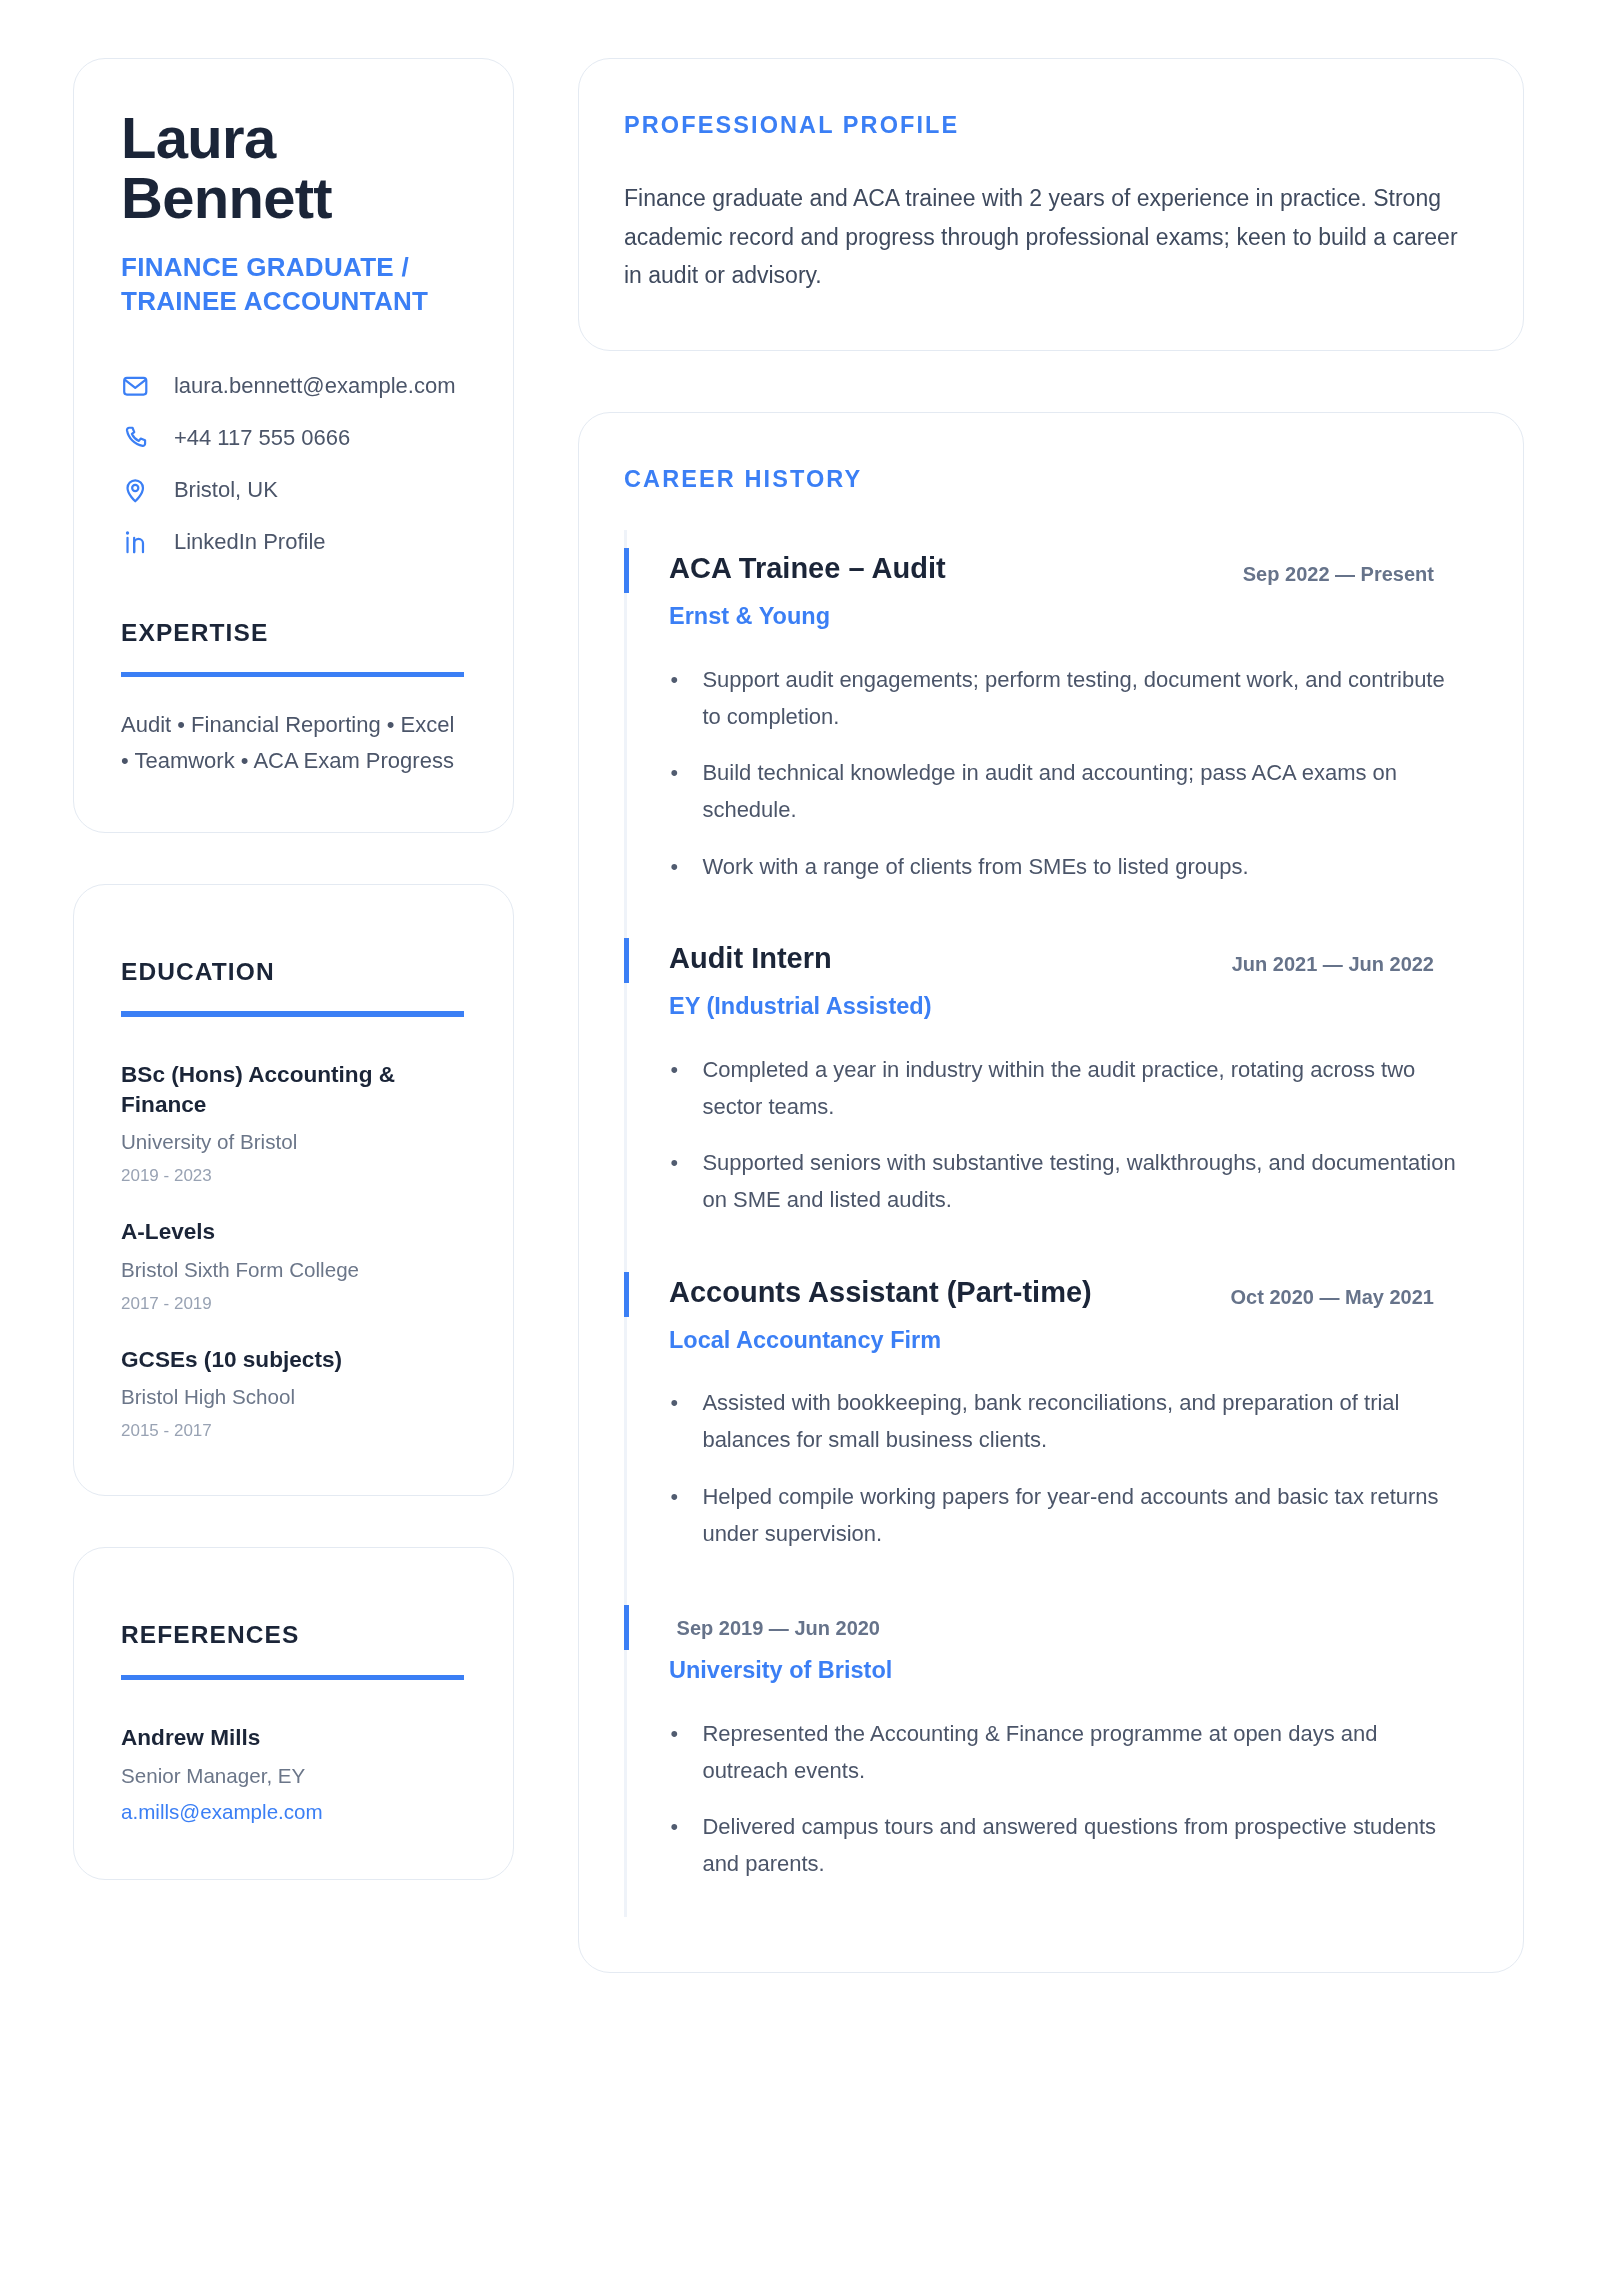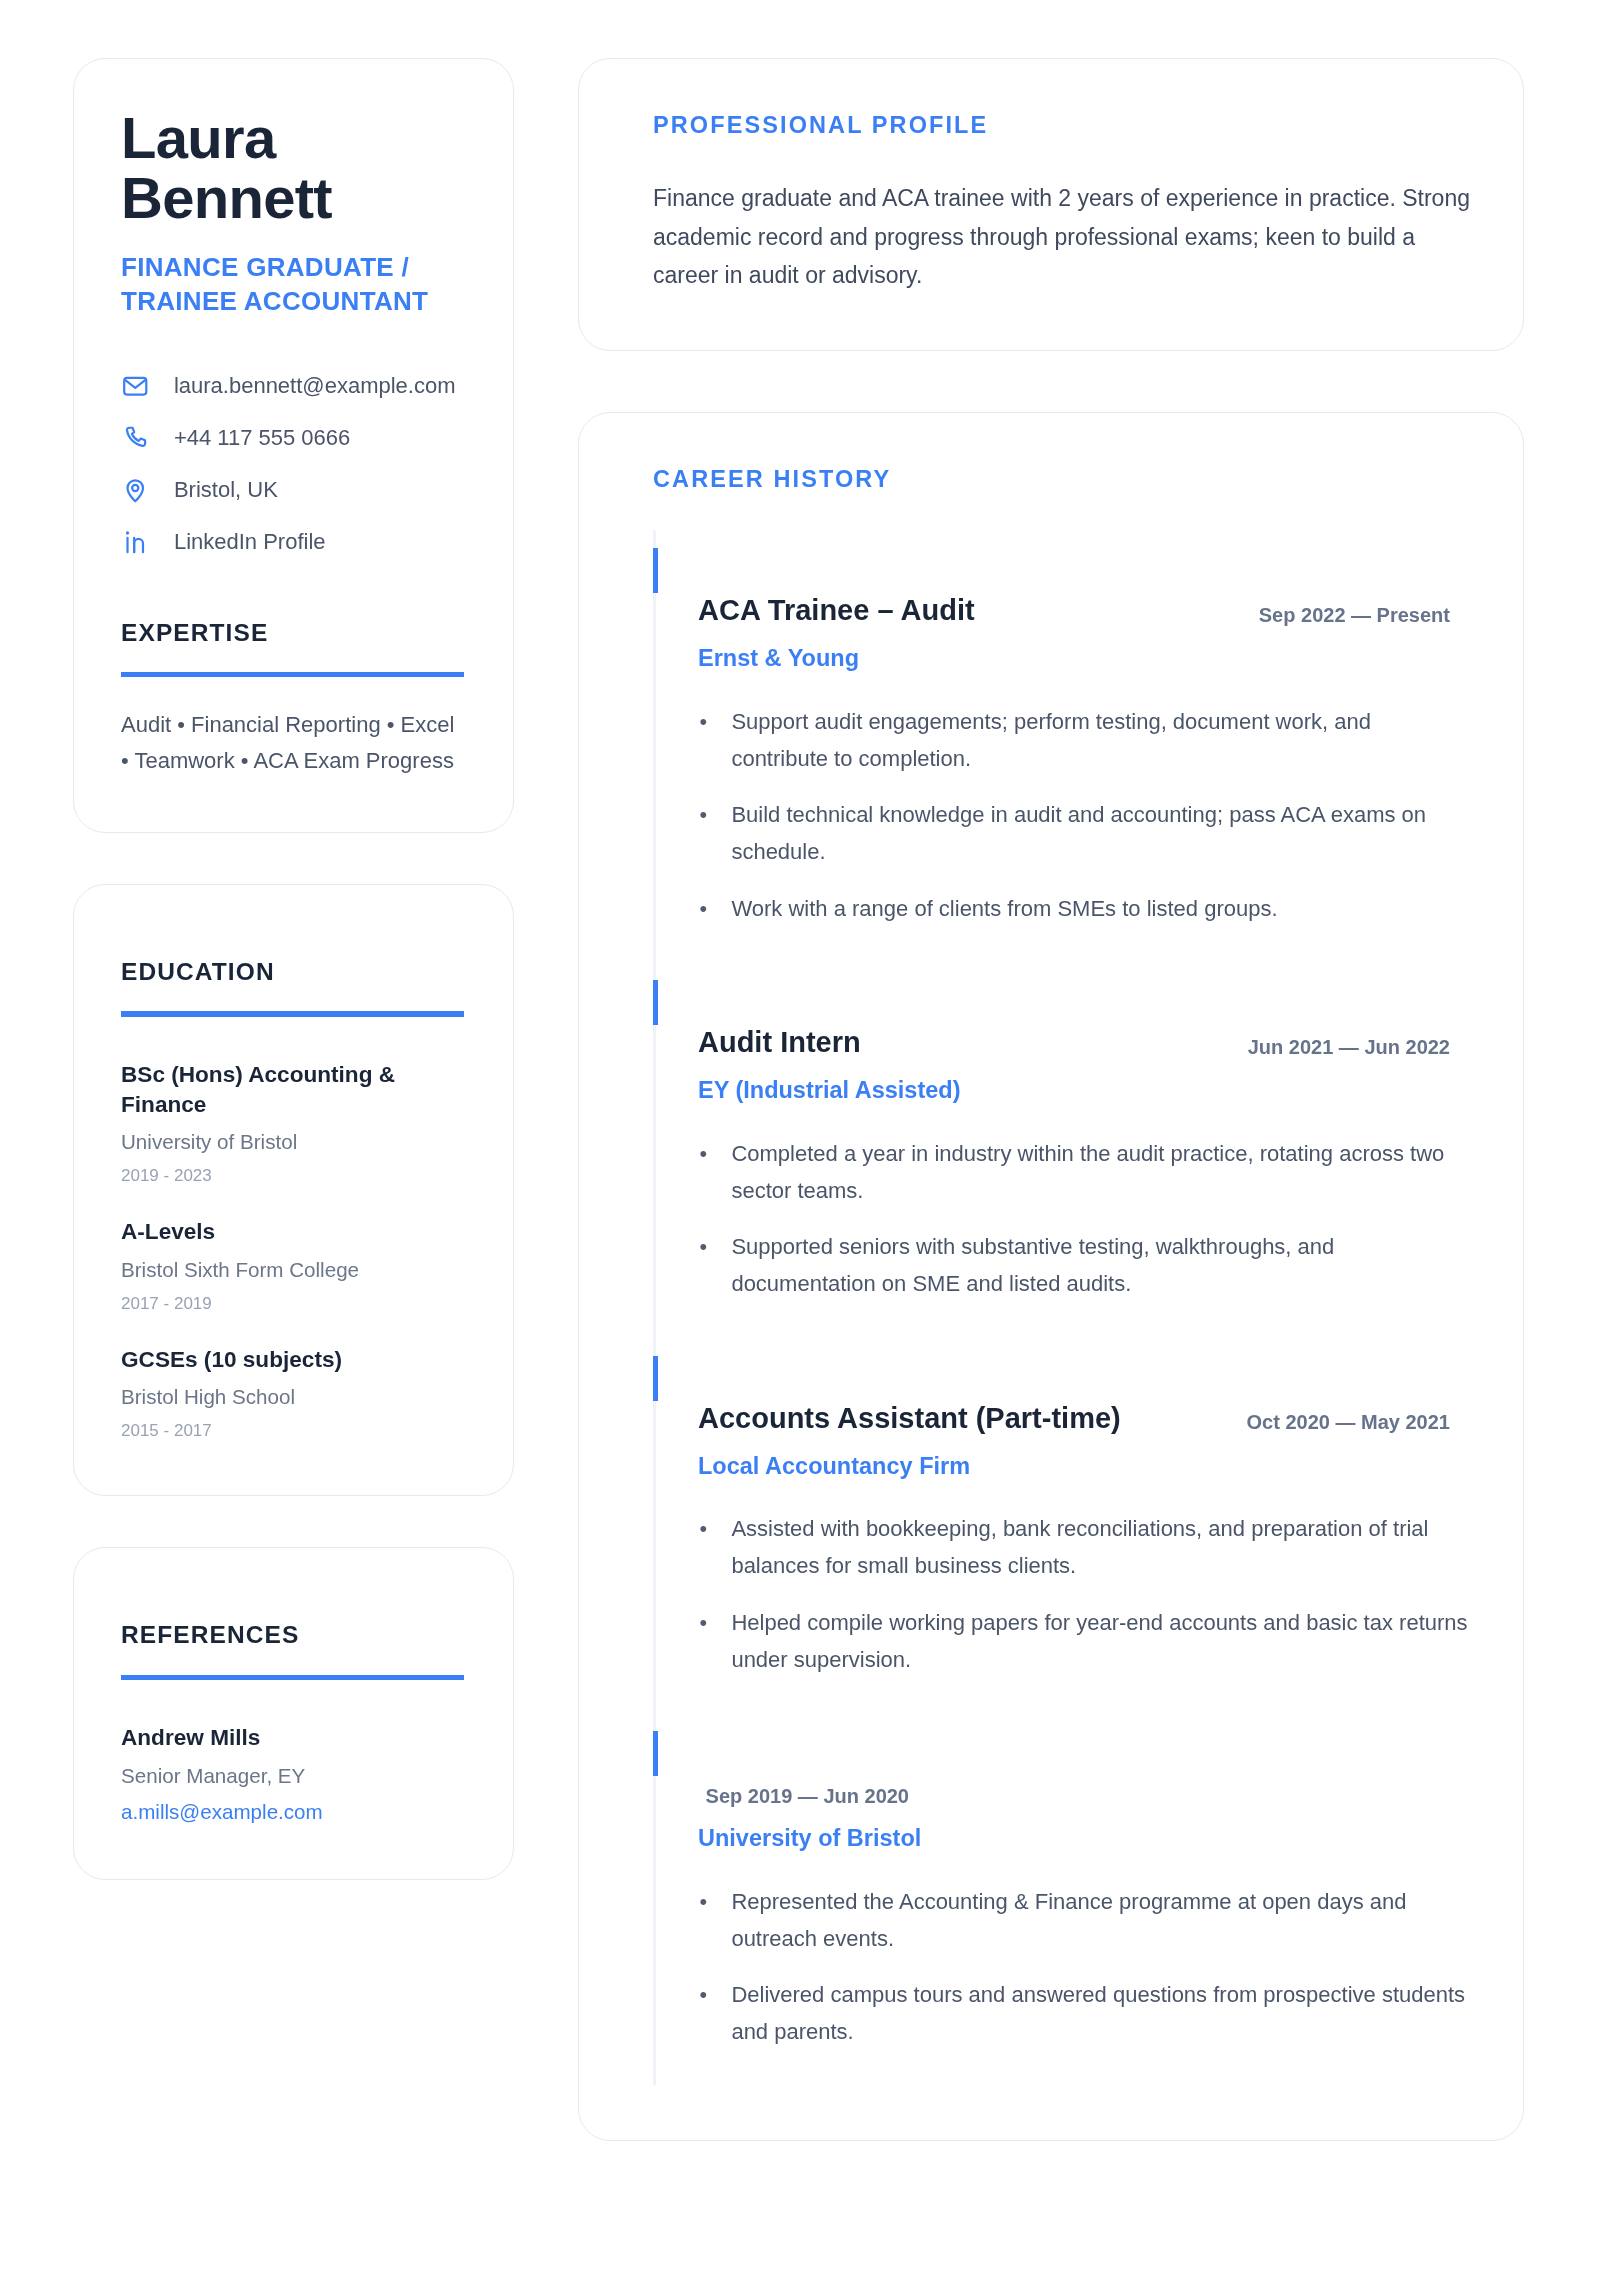--- a/index.html
+++ b/index.html
@@ -25,21 +25,21 @@
   .col-left  { width: 441px;  flex: 0 0 441px; display: flex; flex-direction: column; gap: 51px; }
   .col-right { width: 946px; flex: 0 0 946px; display: flex; flex-direction: column; gap: 61px; }
 
   
   .card {
     background: #ffffff;
     border: 1.5px solid #e4eaf2;
     border-radius: 32px;
     padding: 49px 47px 53px 47px;
   }
-  .card.right-card { padding: 53px 53px 55px 74px; }
+  .card.right-card { padding: 53px 53px 55px 45px; }
 
   
   .name {
     font-size: 58px;
     line-height: 1.03;
     font-weight: 700;
     color: #1b2538;
     letter-spacing: -0.7px;
     margin-bottom: 23.5px;
   }
@@ -122,21 +122,21 @@
     background: #eff3f9;
   }
   .job::after {            
     content: "";
     position: absolute;
     left: 0; top: 18.6px;
     width: 5.4px; height: 45px;
     background: #3b7ff5;
   }
 
-  .job-head { display: flex; align-items: center; gap: 11px; margin-top: 42px; }
+  .job-head { display: flex; align-items: flex-end; gap: 24px; }
   .job-title {
     flex: 1 1 auto;
     font-size: 29px;
     font-weight: 700;
     color: #1b2538;
     line-height: 1.28;
     max-width: 530px;
   }
   .job-dates {
     flex: 0 0 211px;

